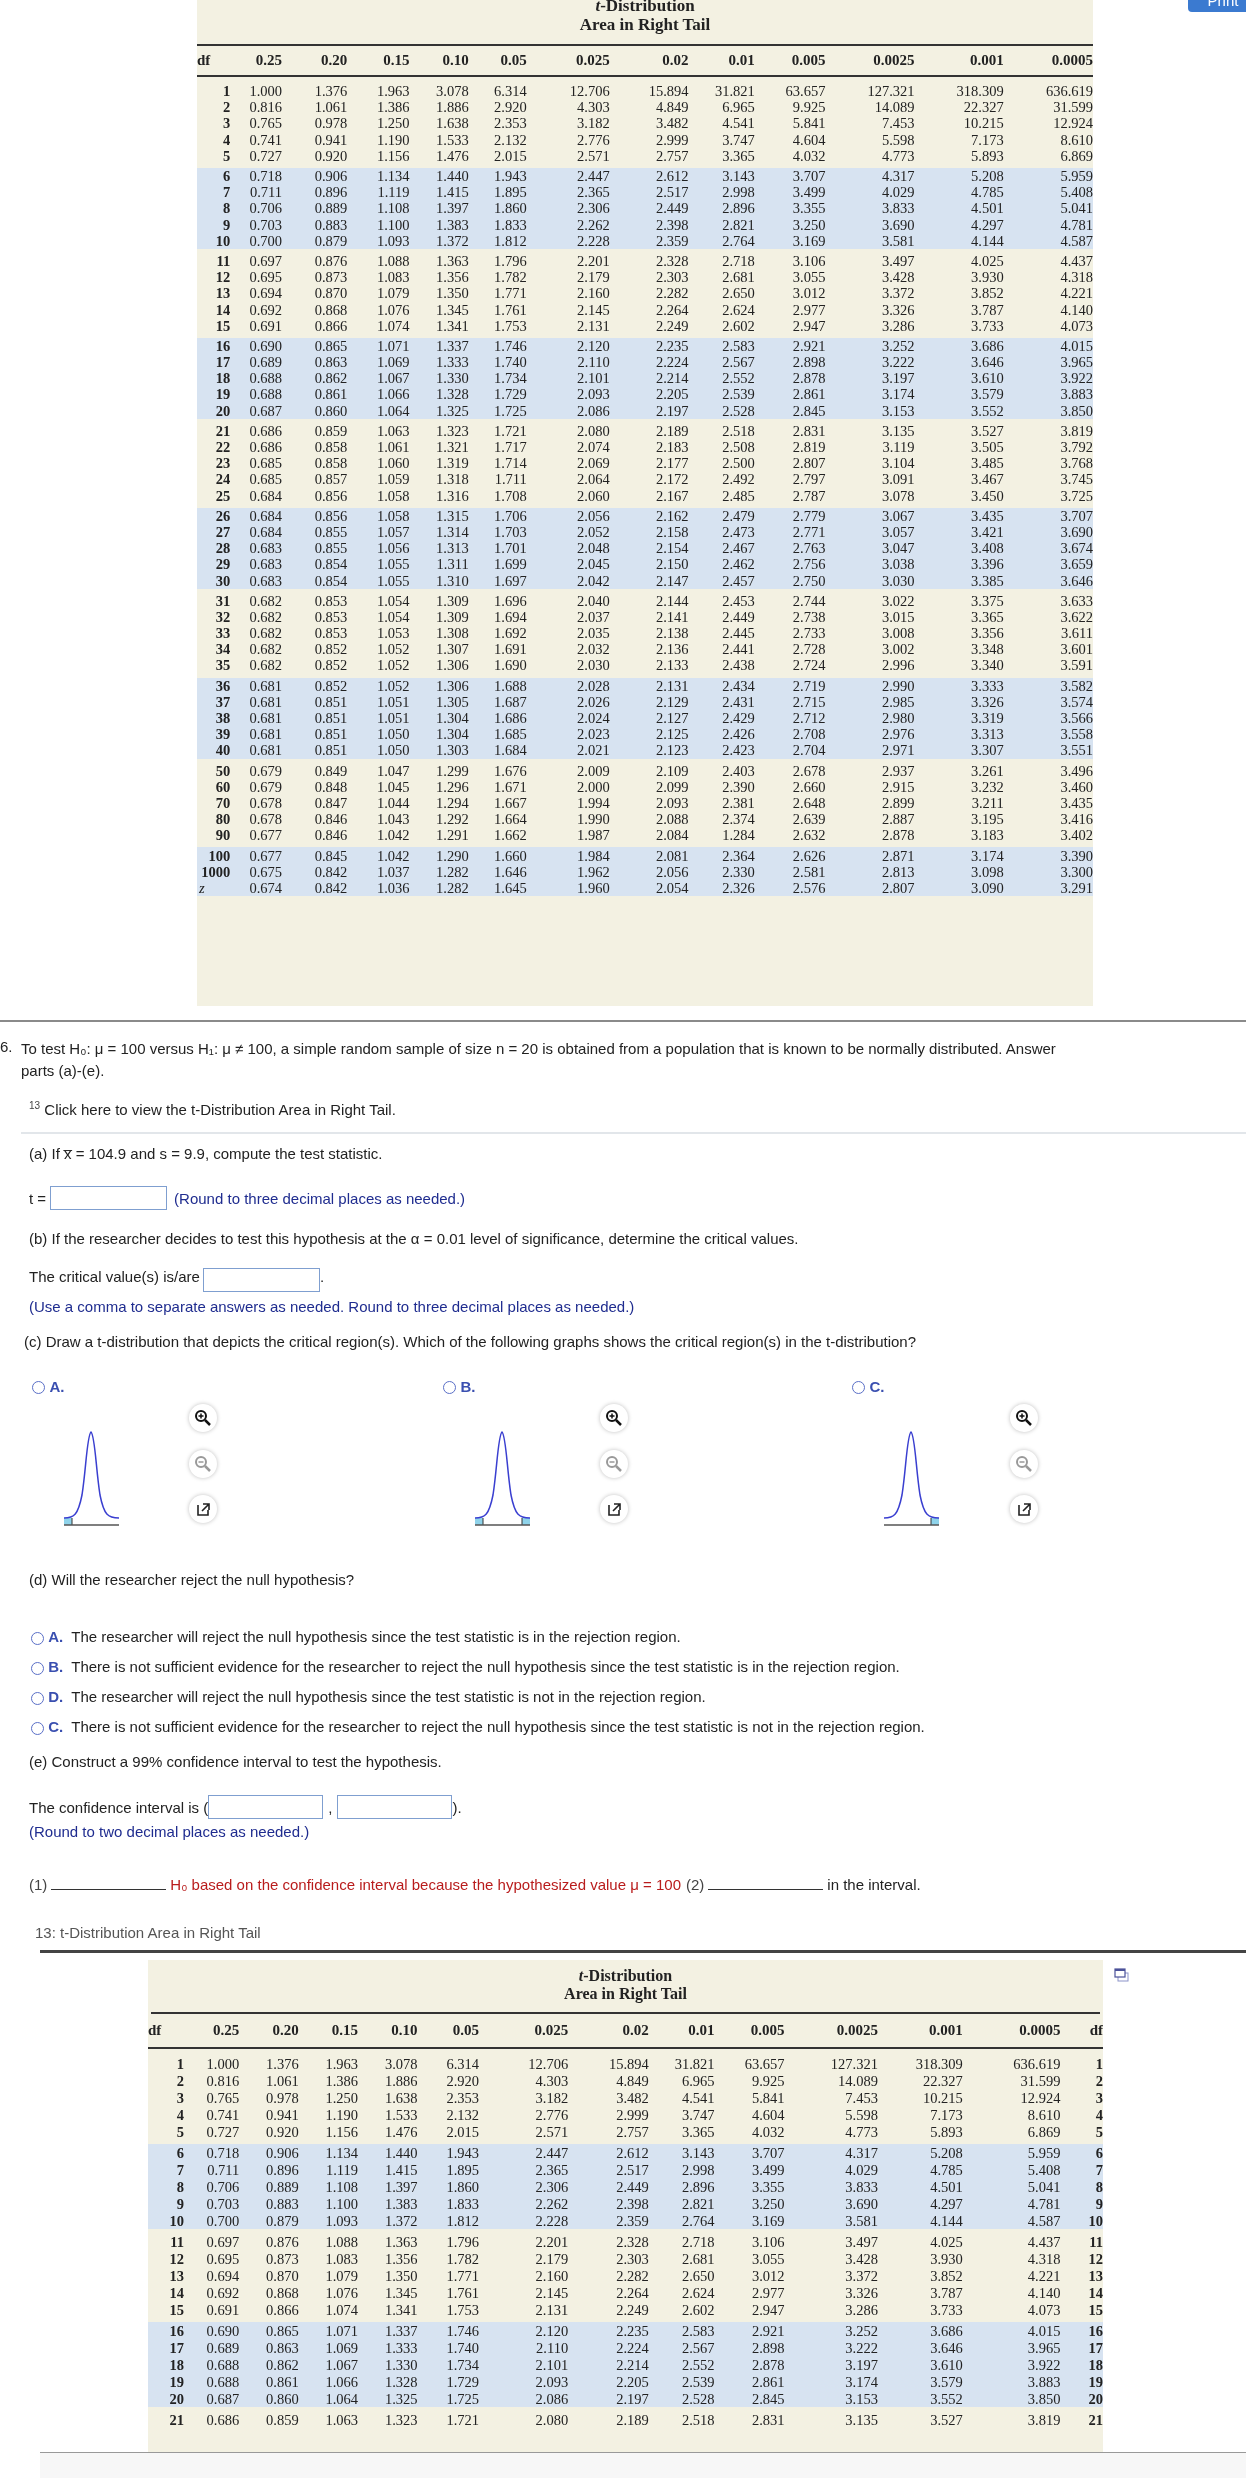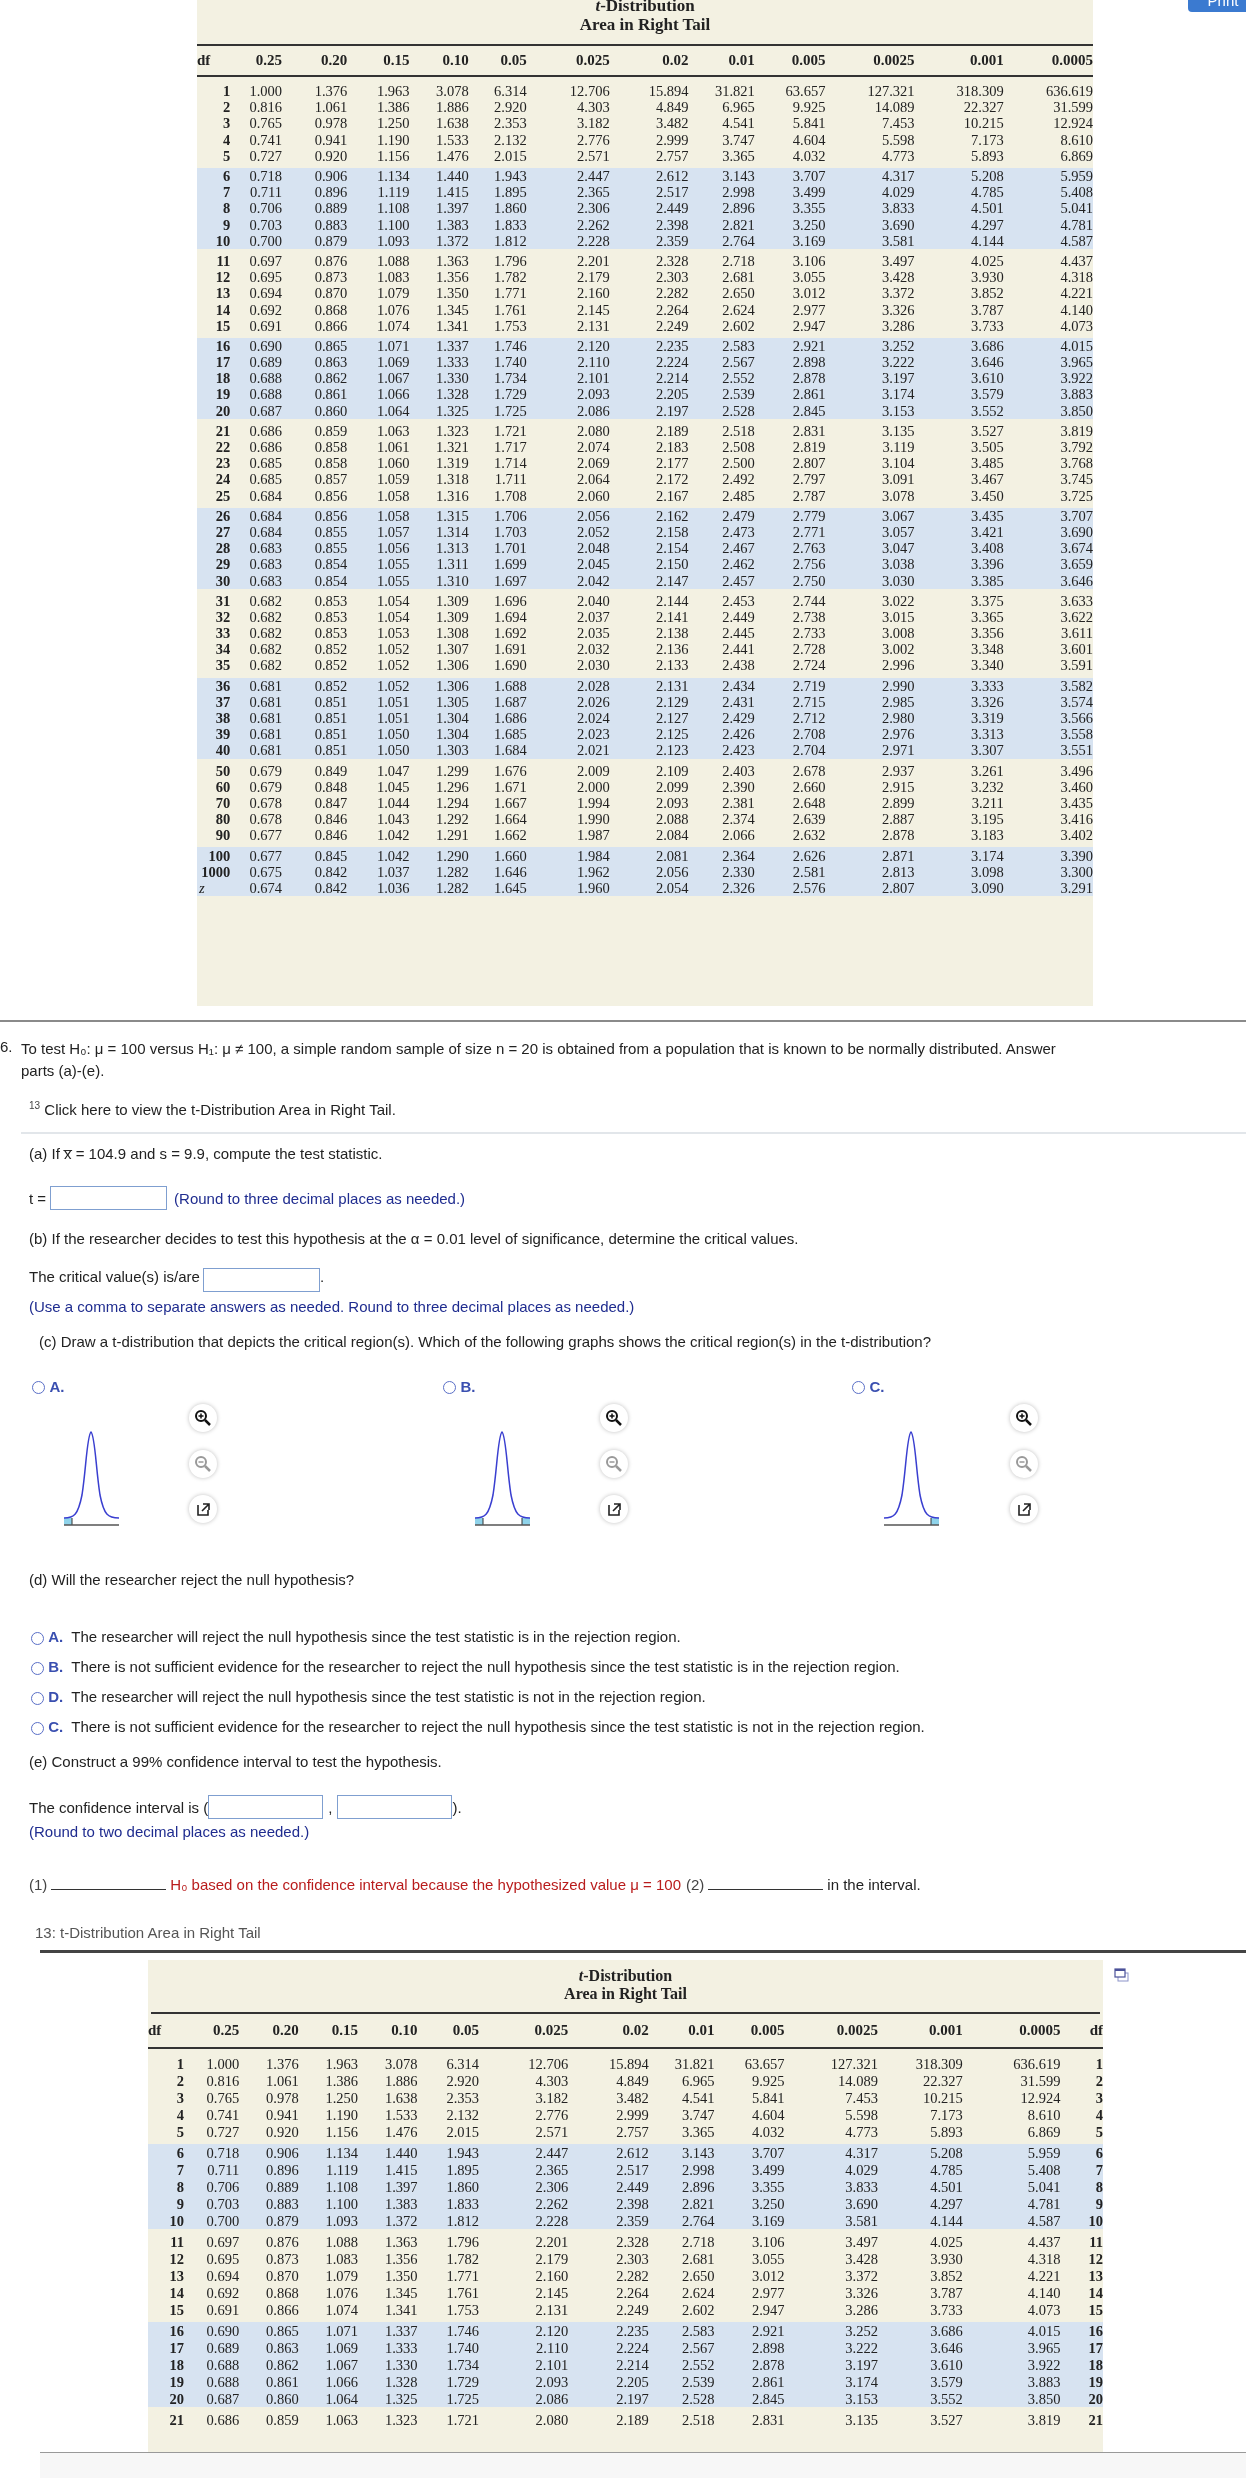--- a/index.html
+++ b/index.html
@@ -747,21 +747,21 @@
         </tr>
         <tr style="height: 16.2px;">
           <td class="df">90</td>
           <td>0.677</td>
           <td>0.846</td>
           <td>1.042</td>
           <td>1.291</td>
           <td>1.662</td>
           <td>1.987</td>
           <td>2.084</td>
-          <td>2.066</td>
+          <td>1.284</td>
           <td>2.632</td>
           <td>2.878</td>
           <td>3.183</td>
           <td>3.402</td>
         </tr>
         <tr class="gap">
           <td colspan="13"></td>
         </tr>
         <tr class="blue" style="height: 16.2px;">
           <td class="df">100</td>
@@ -834,21 +834,21 @@
 </div>
 
 <div class="abs qtext" style="left:29px; top:1230px;">(b) If the researcher decides to test this hypothesis at the α = 0.01 level of significance, determine the critical values.</div>
 <div class="abs qtext" style="left:29px; top:1268px; display:flex; align-items:flex-start;">
   <span>The critical value(s) is/are</span>
   <span class="inputbox" style="width:115px; margin-left:3px;"></span>
   <span>.</span>
 </div>
 <div class="abs hint" style="left:29px; top:1298px;">(Use a comma to separate answers as needed. Round to three decimal places as needed.)</div>
 
-<div class="abs qtext" style="left:39px; top:1333px;">(c) Draw a t-distribution that depicts the critical region(s). Which of the following graphs shows the critical region(s) in the t-distribution?</div>
+<div class="abs qtext" style="left:24px; top:1333px;">(c) Draw a t-distribution that depicts the critical region(s). Which of the following graphs shows the critical region(s) in the t-distribution?</div>
 
 <div class="abs" style="left:32px; top:1378px;">
   <span class="radio"></span>
   <span class="optlabel">A.</span>
 </div>
 <svg class="abs" style="left:64px; top:1425px;" width="55" height="102" viewBox="0 0 55 102">
   <rect x="0" y="93" width="8" height="7" fill="#8fd3ea"></rect>
   <line x1="8" y1="93" x2="8" y2="100" stroke="#333" stroke-width="1"></line>
   <path d="M0,93 C10,93 14,90 18,70 C22,45 23,10 27,7 C31,10 32,45 36,70 C40,90 44,93 55,93" fill="none" stroke="#3a3fd0" stroke-width="1.5"></path>
   <line x1="0" y1="100" x2="55" y2="100" stroke="#555" stroke-width="1.5"></line>

